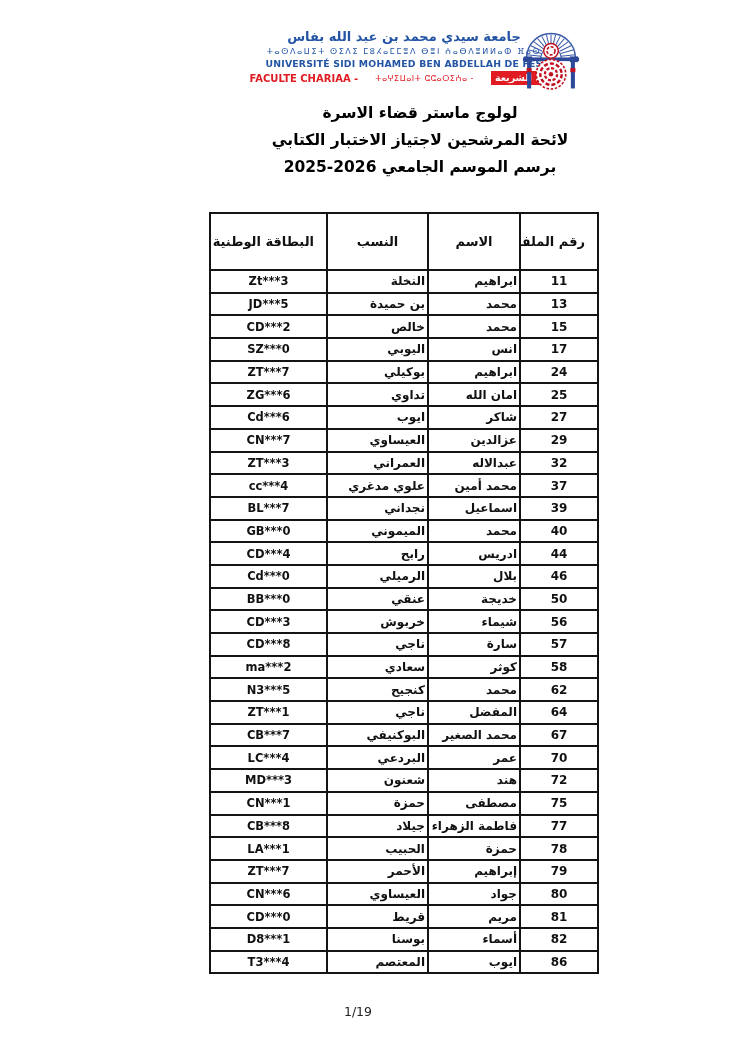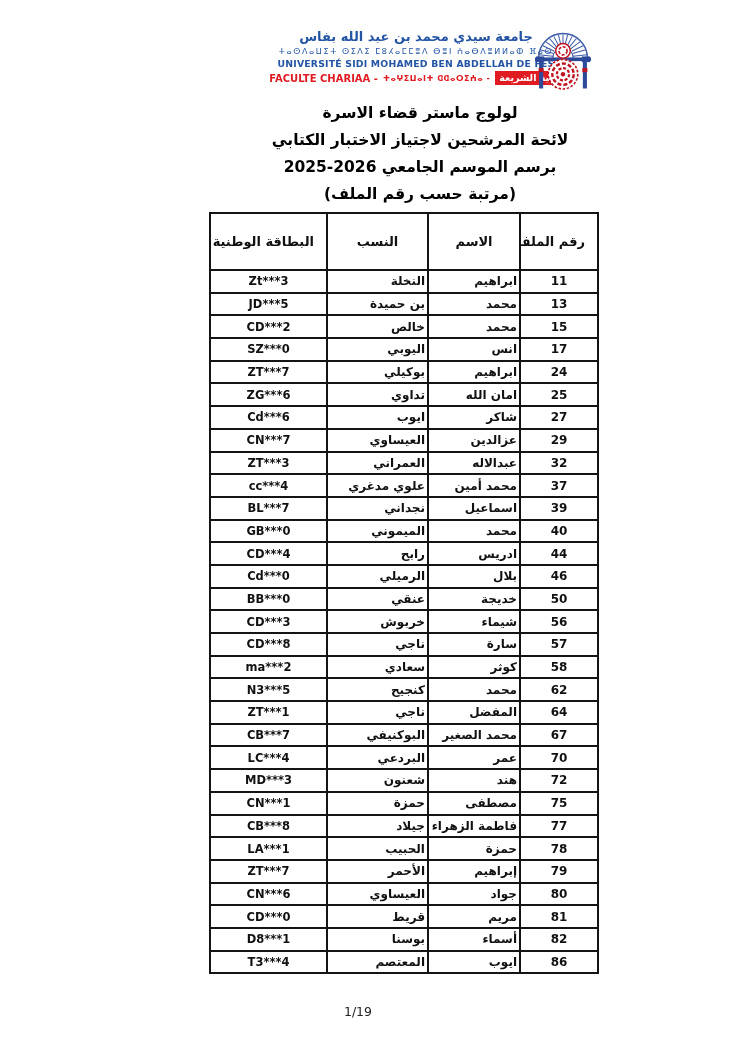--- a/index.html
+++ b/index.html
@@ -2,28 +2,28 @@
 <html><head>
 <meta charset="utf-8">
 <style>
   html,body{margin:0;padding:0;}
   body{
     width:750px;height:1061px;position:relative;background:#ffffff;
     font-family:"DejaVu Sans","Liberation Sans",sans-serif;color:#111;
     overflow:hidden;
   }
   
-  .letterhead{position:absolute;top:29px;left:302px;display:flex;align-items:flex-start;gap:4px;}
+  .letterhead{position:absolute;top:29px;left:290px;display:flex;align-items:flex-start;gap:4px;}
   .lh-text{width:228px;display:flex;flex-direction:column;align-items:center;}
   .uni-ar{font-size:13px;font-weight:700;color:#2355a4;direction:rtl;white-space:nowrap;line-height:16px;}
   .uni-tif{font-size:8px;color:#2355a4;letter-spacing:1.6px;white-space:nowrap;line-height:12px;margin-top:1px;}
   .uni-fr{font-size:9.3px;font-weight:700;color:#2355a4;white-space:nowrap;line-height:12px;letter-spacing:.2px;}
-  .fac-line{display:flex;align-items:center;gap:5px;margin-top:1px;}
+  .fac-line{display:flex;align-items:center;gap:17px;margin-top:1px;}
   .fac-fr{font-size:10px;font-weight:700;color:#e01b22;white-space:nowrap;}
-  .fac-tif{font-size:8px;font-weight:700;color:#e01b22;letter-spacing:.5px;white-space:nowrap;}
+  .fac-tif{font-size:8px;font-weight:400;color:#e01b22;letter-spacing:.5px;white-space:nowrap;}
   .fac-badge{background:#e01b22;color:#fff;font-size:9.5px;font-weight:700;direction:rtl;
              padding:1px 4px 2px;white-space:nowrap;}
   .logo{width:58px;height:64px;}
   
   .title-block{position:absolute;top:100px;left:95px;width:650px;text-align:center;direction:rtl;}
   .title-line{font-size:15.5px;font-weight:700;color:#000;line-height:27px;white-space:nowrap;}
   
   .list-table{
     position:absolute;top:212px;left:209px;width:388px;
     border-collapse:collapse;direction:rtl;table-layout:fixed;
@@ -90,21 +90,20 @@
     <circle cx="28.5" cy="44" r="10.5" fill="none" stroke="#c1121f" stroke-width="2.4" stroke-dasharray="4 2"></circle>
     <circle cx="28.5" cy="44" r="6" fill="none" stroke="#c1121f" stroke-width="2.2" stroke-dasharray="3 1.6"></circle>
     <circle cx="28.5" cy="44" r="2.2" fill="#c1121f"></circle>
   </svg>
 </div>
 
 <div class="title-block">
   <div class="title-line">لولوج ماستر قضاء الاسرة</div>
   <div class="title-line">لائحة المرشحين لاجتياز الاختبار الكتابي</div>
   <div class="title-line">برسم الموسم الجامعي 2026-2025</div>
-  <div class="title-line">(مرتبة حسب رقم الملف)</div>
 </div>
 
 <table class="list-table">
   <colgroup>
     <col style="width:78px">
       <col style="width:92px">
       <col style="width:101px">
       <col style="width:117px">
   </colgroup>
   <thead>

